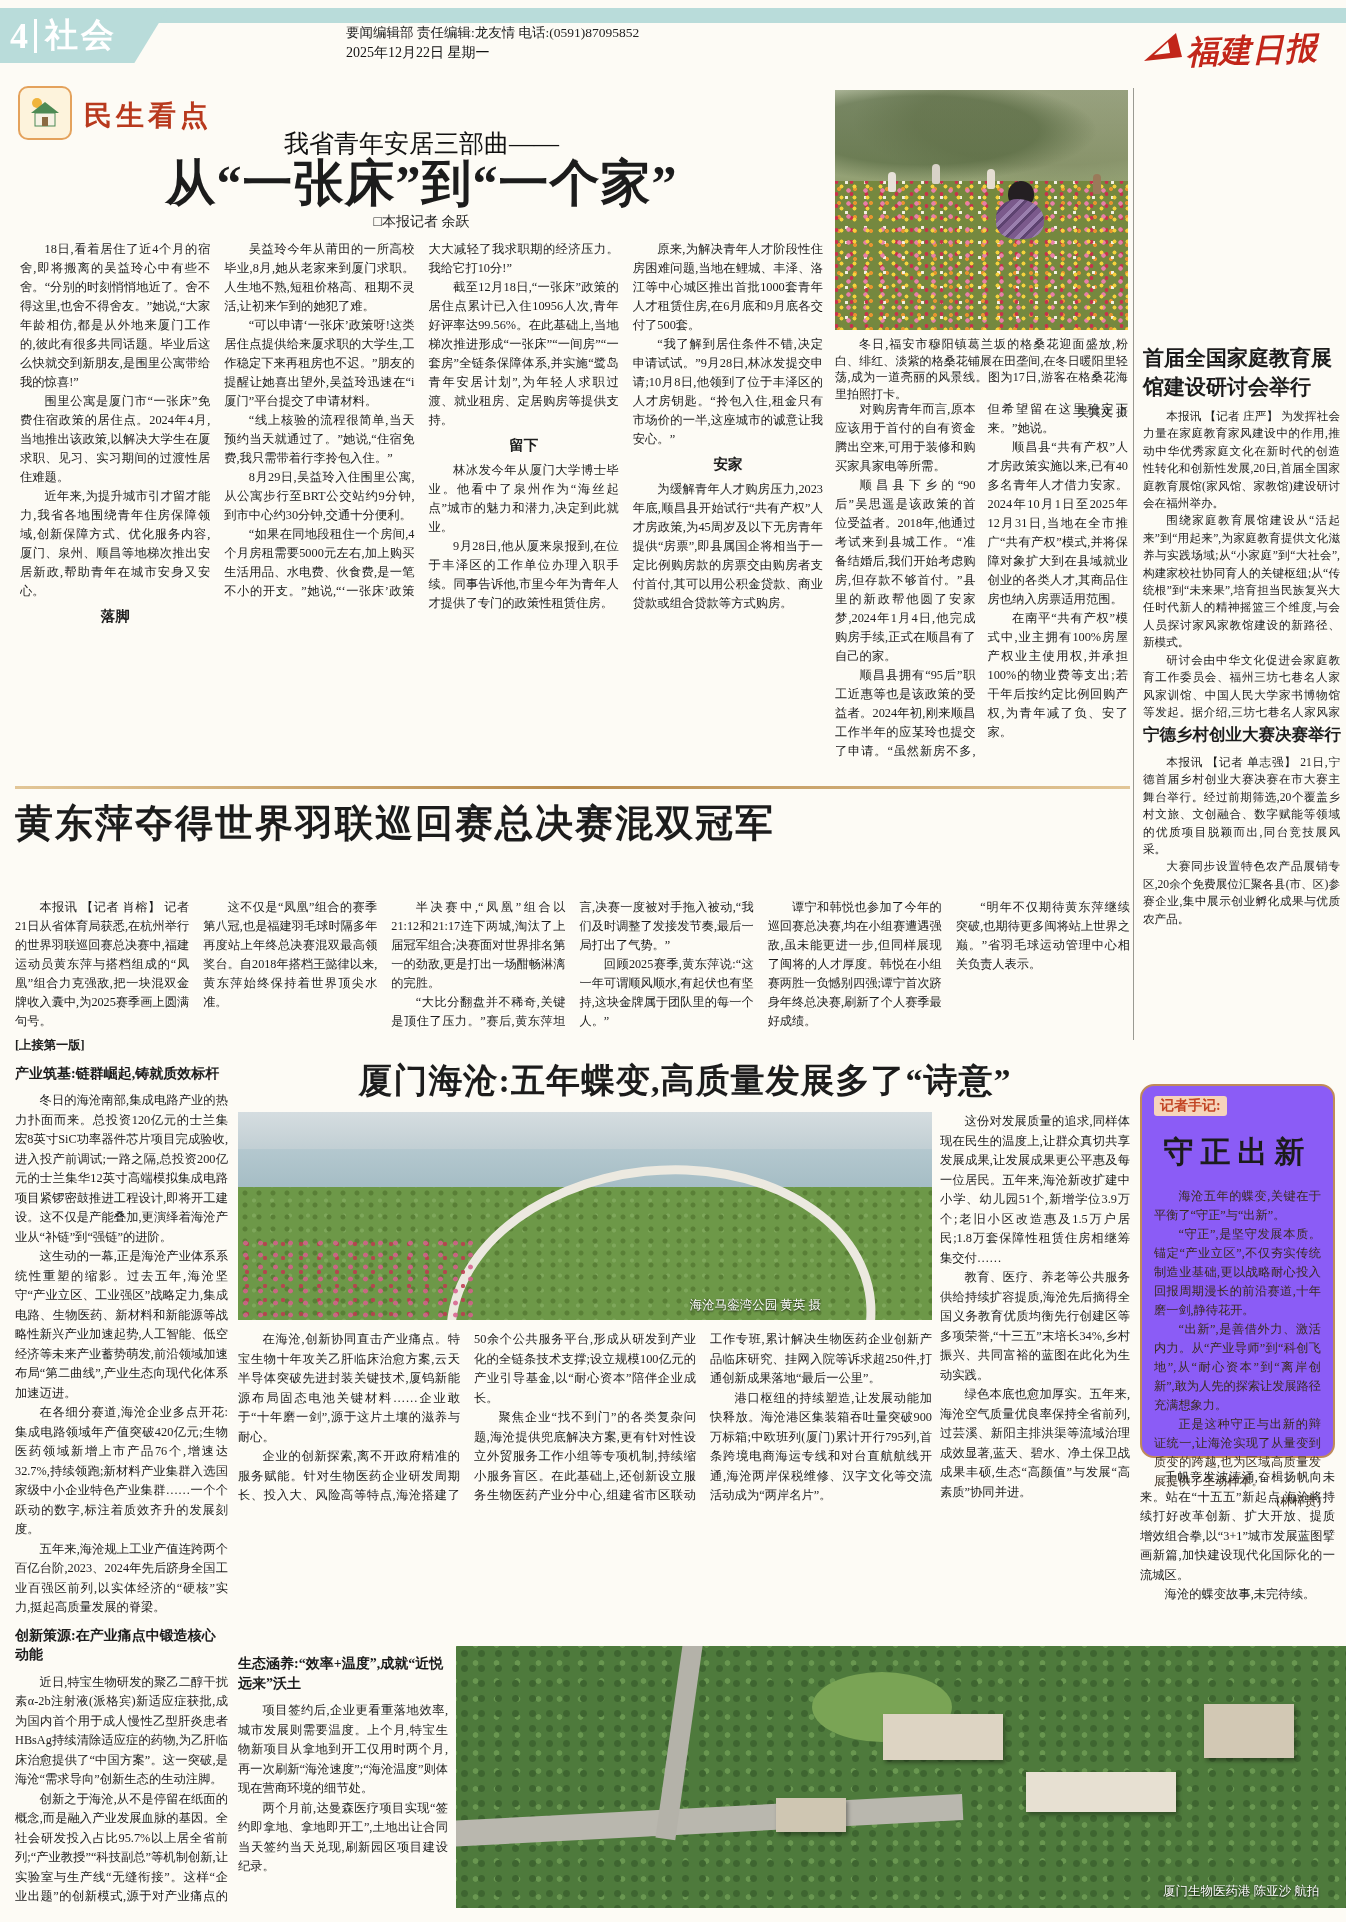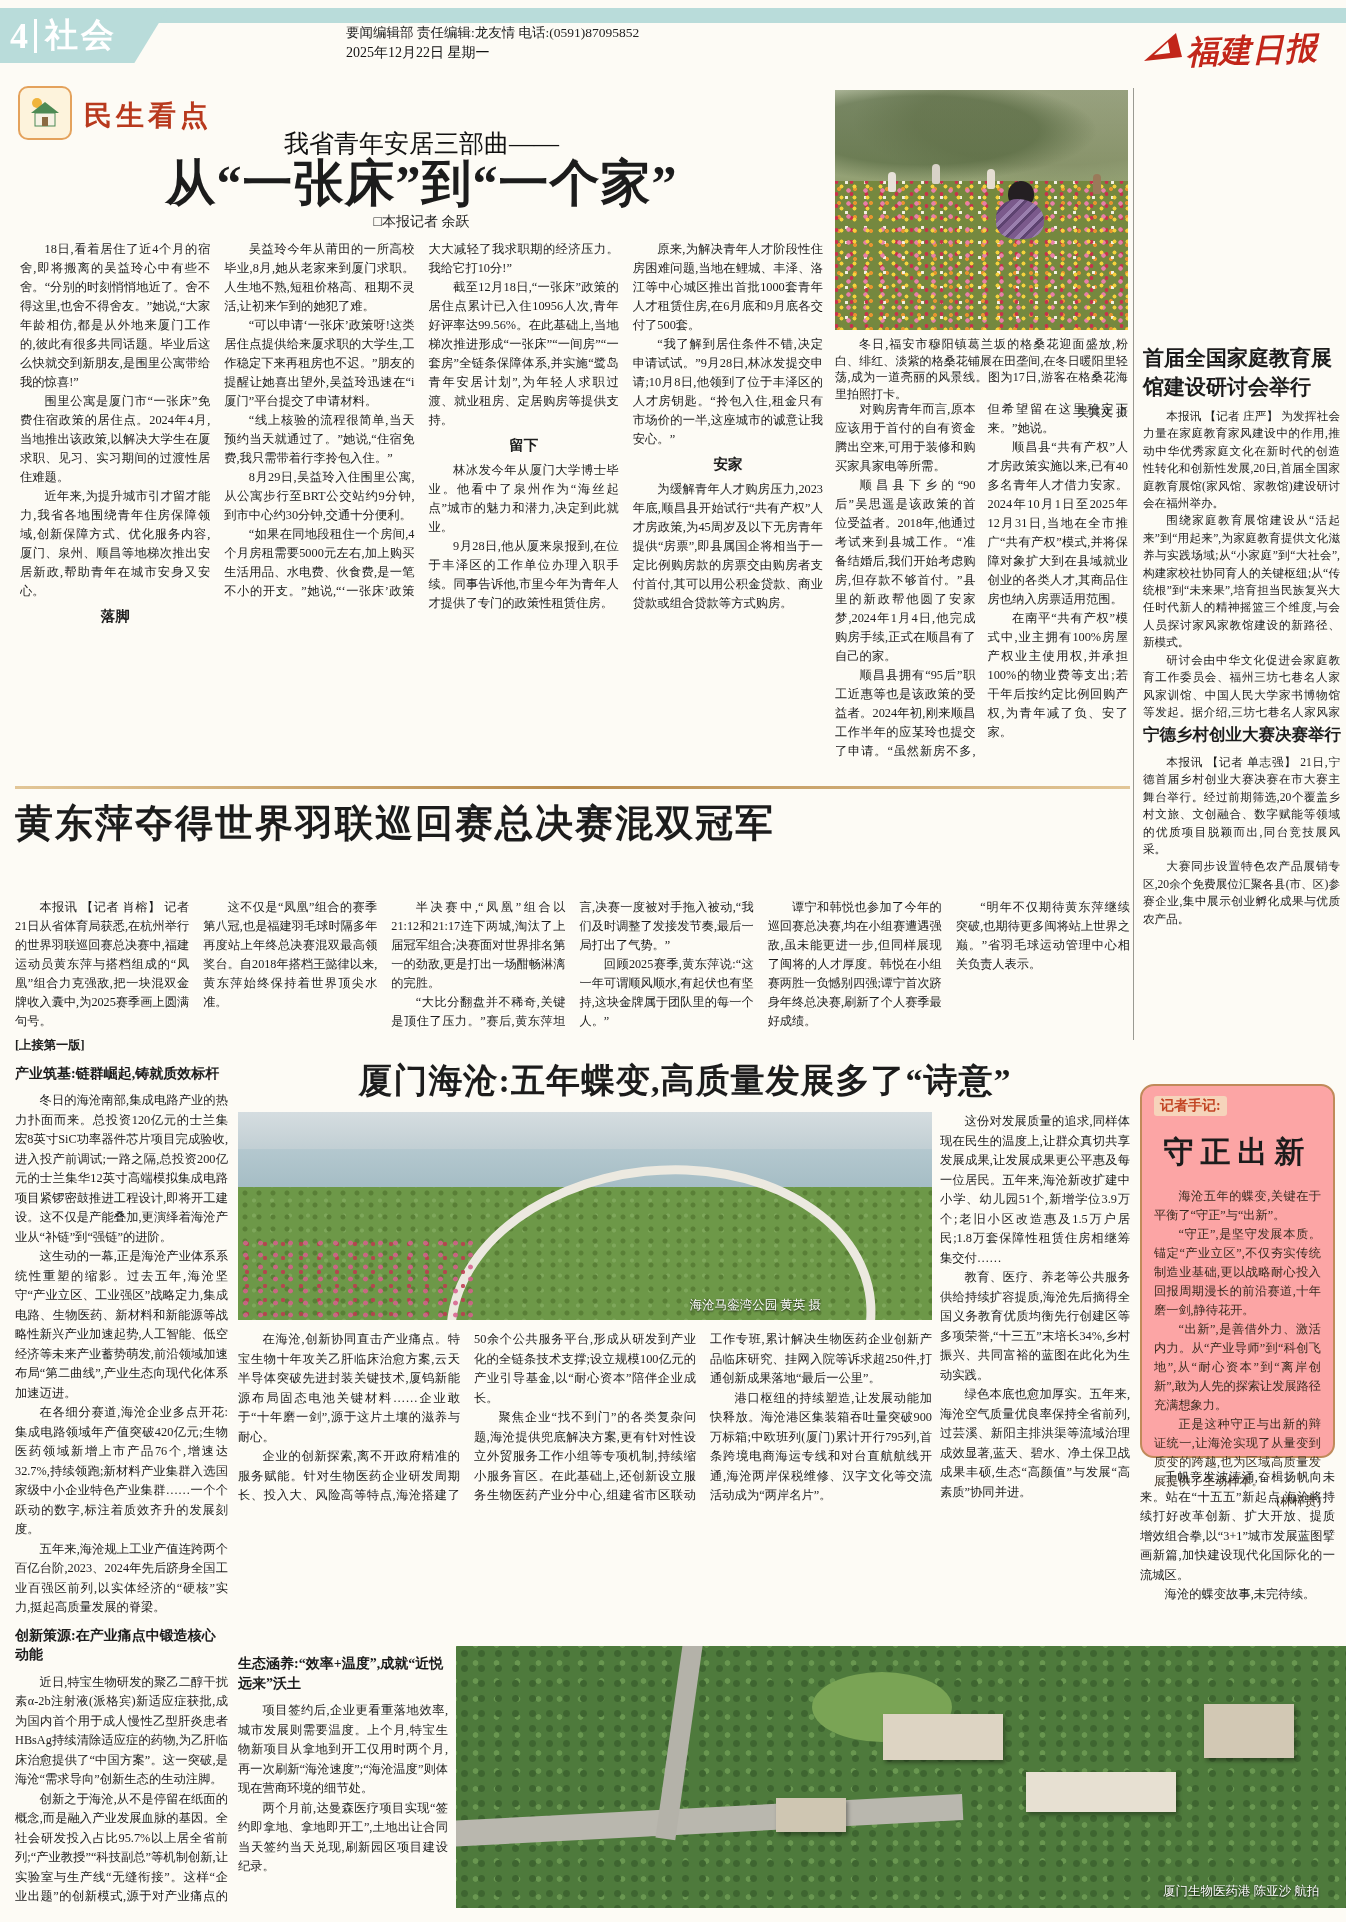--- a/index.html
+++ b/index.html
@@ -90,21 +90,21 @@
   .hc-eco{left:238px;top:1646px;width:210px;height:259px;font-size:12.3px;line-height:19.5px;overflow:hidden;}
   .photo3{left:456px;top:1646px;width:890px;height:262px;overflow:hidden;background-color:#4e7a3c;
           background-image:radial-gradient(circle,#3e6530 3px,transparent 4px),radial-gradient(circle,#699750 2.4px,transparent 3.2px);
           background-size:17px 15px,21px 18px;background-position:0 0,9px 8px;}
   .p3-road1{position:absolute;left:-3%;top:62%;width:60%;height:26px;background:#b9b7ae;transform:rotate(-3deg);}
   .p3-road2{position:absolute;left:24%;top:-6%;width:20px;height:80%;background:#b4b2a9;transform:rotate(8deg);}
   .p3-bldg{position:absolute;background:#ddd4c3;box-shadow:2px 3px 4px rgba(0,0,0,.35);}
   .p3-lawn{position:absolute;left:40%;top:10%;width:140px;height:70px;border-radius:50%;background:#7aa455;}
   
   .notebook{left:1140px;top:1084px;width:195px;height:374px;border:2px solid #c08a5a;border-radius:14px;
-            background:#fca5a5;box-sizing:border-box;padding:10px 12px;}
+            background:#8b5cf6;box-sizing:border-box;padding:10px 12px;}
   .nb-label{display:inline-block;background:#f6d4bb;color:#c24424;font-size:14px;font-weight:bold;
             padding:1px 6px;border-radius:3px;}
   .nb-title{text-align:center;font-size:30px;font-weight:900;letter-spacing:7px;margin:16px 0 14px;}
   .nb-body p{margin:0;text-indent:2em;text-align:justify;font-size:12.2px;line-height:19px;color:#3a2c20;}
   .nb-sign{text-align:right;font-size:12.2px;color:#3a2c20;margin-top:2px;}
   .hc-tail{left:1140px;top:1468px;width:195px;height:172px;font-size:12.3px;line-height:19.5px;overflow:hidden;}
 </style>
 </head>
 <body>
 

